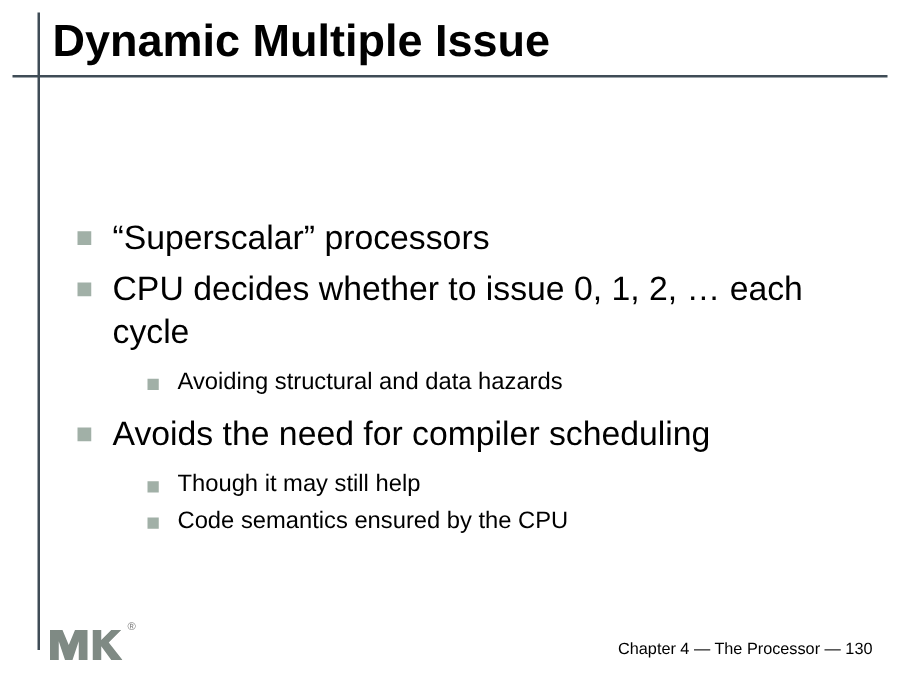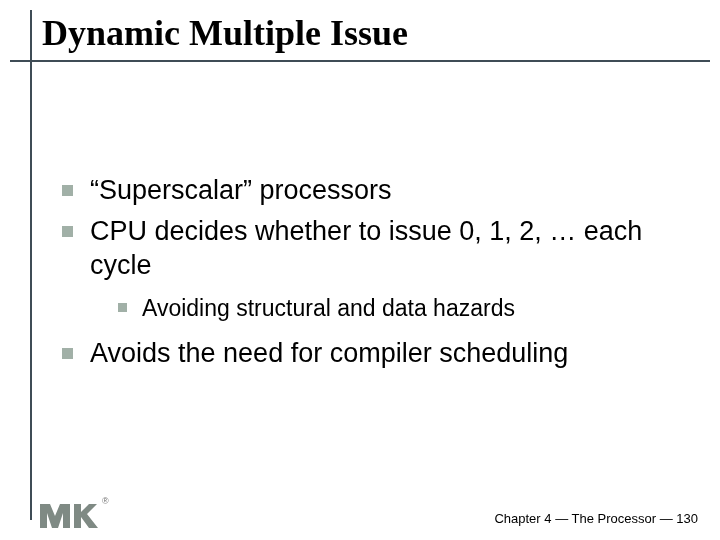--- a/index.html
+++ b/index.html
@@ -6,21 +6,20 @@
   body {
     width: 720px;
     height: 540px;
     background: #ffffff;
     font-family: Arial, Helvetica, sans-serif;
     position: relative;
     overflow: hidden;
   }
   .title-wrap {
     padding: 12px 0 0 42px;
-    font-family: Liberation Serif, serif;
   }
   .title {
     font-size: 36px;
     font-weight: bold;
     color: #000;
     letter-spacing: 0;
   }
   .rule-h {
     position: absolute;
     left: 10px;
@@ -56,21 +55,21 @@
     top: 12px;
     width: 11px;
     height: 11px;
     background: #a1b0a7;
   }
   .l2 {
     margin: 10px 0 12px 28px;
   }
   .l2 > li {
     position: relative;
-    font-size: 23px;
+    font-size: 19px;
     color: #000;
     line-height: 1.35;
     padding-left: 24px;
     margin-bottom: 4px;
   }
   .l2 > li::before {
     content: "";
     position: absolute;
     left: 0;
     top: 10px;
@@ -120,20 +119,28 @@
     <li>
       <span>CPU decides whether to issue 0, 1, 2, … each cycle</span>
       <ul class="l2">
         <li>
           <span>Avoiding structural and data hazards</span>
         </li>
       </ul>
     </li>
     <li>
       <span>Avoids the need for compiler scheduling</span>
+      <ul class="l2">
+        <li>
+          <span>Though it may still help</span>
+        </li>
+        <li>
+          <span>Code semantics ensured by the CPU</span>
+        </li>
+      </ul>
     </li>
   </ul>
 </div>
 
 <div class="logo">
   <svg width="58" height="30" viewBox="0 0 58 30">
     <path d="M0 30 L0 6 L10 6 L15 18 L20 6 L30 6 L30 30 L23 30 L23 15 L18 30 L12 30 L7 15 L7 30 Z" fill="#7f8a84"></path>
     <path d="M34 30 L34 6 L41 6 L41 14 L49 6 L57 6 L47 16 L58 30 L49 30 L41 19 L41 30 Z" fill="#7f8a84"></path>
     <path d="M33 6 L33 30" stroke="#fff" stroke-width="2"></path>
   </svg>

